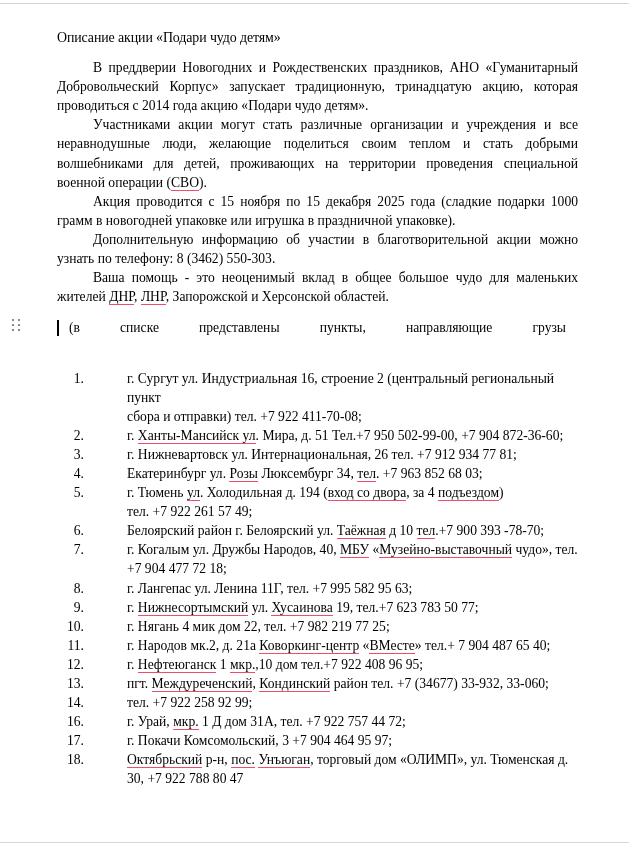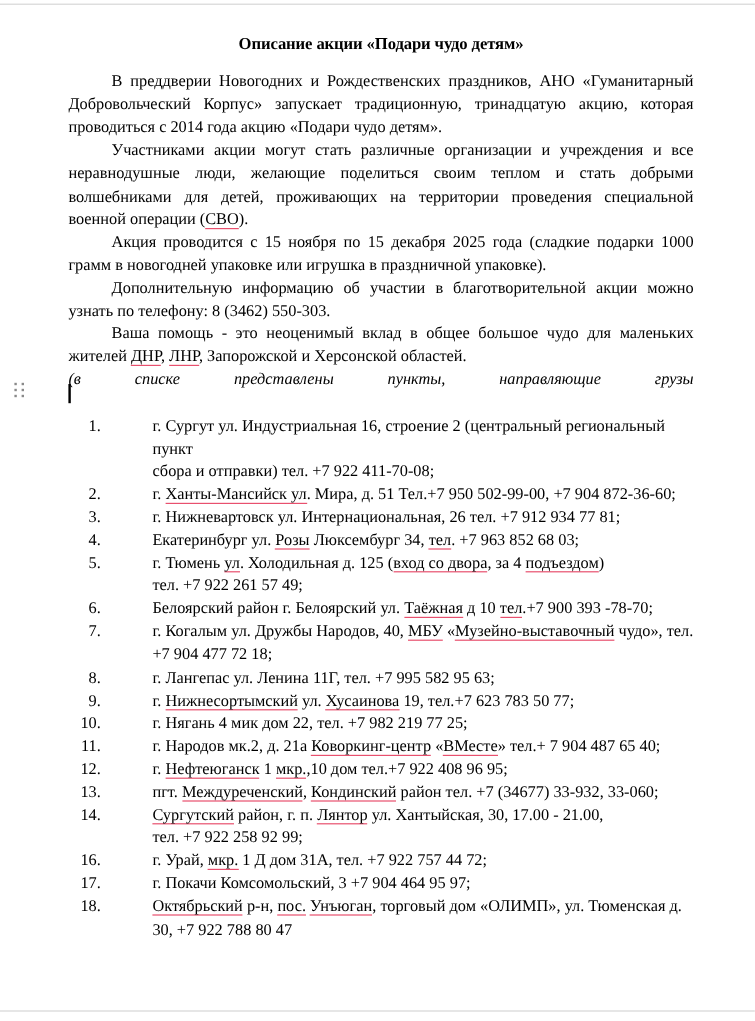--- a/index.html
+++ b/index.html
@@ -37,22 +37,21 @@
   }
   .content {
     position: absolute;
     left: 57px;
     top: 28px;
     width: 521px;
     font-size: 13.6px;
     line-height: 19.1px;
   }
   .doc-title {
-    text-align: center;
-    font-weight: bold;
+    font-weight: normal;
     font-size: 13.9px;
     margin: 0 0 11px 0;
     letter-spacing: -0.1px;
   }
   p.para {
     margin: 0;
     text-align: justify;
     text-indent: 36px;
     text-justify: inter-word;
   }
@@ -67,24 +66,23 @@
     margin: 0;
     position: relative;
   }
   .section-head::after {
     content: "";
     display: inline-block;
     width: 100%;
     height: 0;
   }
   .section-sub {
-    font-style: italic;
     text-align: justify;
     text-justify: inter-word;
-    margin: 0;
+    margin: 12px;
   }
   .section-sub::after {
     content: "";
     display: inline-block;
     width: 100%;
     height: 0;
   }
   .justify-all {
     text-align: justify;
     text-align-last: justify;
@@ -189,21 +187,21 @@
         <li>
           <span class="num">3.</span>
           <span class="cont"><span>г. Нижневартовск ул. Интернациональная, 26 тел. +7 912 934 77 81;</span></span>
         </li>
         <li>
           <span class="num">4.</span>
           <span class="cont"><span>Екатеринбург ул. </span><span class="u">Розы</span><span> Люксембург 34, </span><span class="u">тел</span><span>. +7 963 852 68 03;</span></span>
         </li>
         <li>
           <span class="num">5.</span>
-          <span class="cont"><span>г. Тюмень </span><span class="u">ул</span><span>. Холодильная д. 125 (</span><span class="u">вход со двора</span><span>, за 4 </span><span class="u">подъездом</span><span>)</span></span>
+          <span class="cont"><span>г. Тюмень </span><span class="u">ул</span><span>. Холодильная д. 194 (</span><span class="u">вход со двора</span><span>, за 4 </span><span class="u">подъездом</span><span>)</span></span>
           <span class="cont"><span>тел. +7 922 261 57 49;</span></span>
         </li>
         <li>
           <span class="num">6.</span>
           <span class="cont"><span>Белоярский район г. Белоярский ул. </span><span class="u">Таёжная</span><span> д 10 </span><span class="u">тел</span><span>.+7 900 393 -78-70;</span></span>
         </li>
         <li>
           <span class="num">7.</span>
           <span class="cont"><span>г. Когалым ул. Дружбы Народов, 40, </span><span class="u">МБУ</span><span> «</span><span class="u">Музейно-выставочный</span><span> чудо», тел.</span></span>
           <span class="cont"><span>+7 904 477 72 18;</span></span>
@@ -227,21 +225,20 @@
         <li>
           <span class="num">12.</span>
           <span class="cont"><span>г. </span><span class="u">Нефтеюганск</span><span> 1 </span><span class="u">мкр.</span><span>,10 дом тел.+7 922 408 96 95;</span></span>
         </li>
         <li>
           <span class="num">13.</span>
           <span class="cont"><span>пгт. </span><span class="u">Междуреченский</span><span>, </span><span class="u">Кондинский</span><span> район тел. +7 (34677) 33-932, 33-060;</span></span>
         </li>
         <li>
           <span class="num">14.</span>
-          <span class="cont"><span class="u">Сургутский</span><span> район, г. п. </span><span class="u">Лянтор</span><span> ул. Хантыйская, 30, 17.00 - 21.00,</span></span>
           <span class="cont"><span>тел. +7 922 258 92 99;</span></span>
         </li>
         <li>
           <span class="num">16.</span>
           <span class="cont"><span>г. Урай, </span><span class="u">мкр.</span><span> 1 Д дом 31А, тел. +7 922 757 44 72;</span></span>
         </li>
         <li>
           <span class="num">17.</span>
           <span class="cont"><span>г. Покачи Комсомольский, 3 +7 904 464 95 97;</span></span>
         </li>

